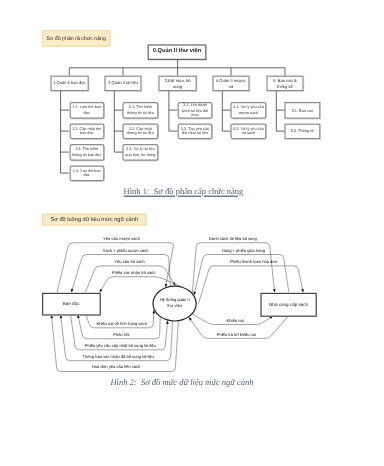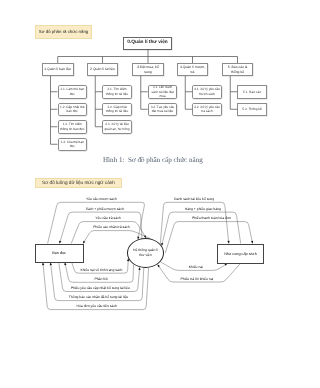--- a/index.html
+++ b/index.html
@@ -75,21 +75,21 @@
       <line x1="140.75" y1="109.25" x2="147.75" y2="109.25" stroke="#555" stroke-width="0.75"></line>
       <line x1="192.5" y1="56.5" x2="192.5" y2="63" stroke="#555" stroke-width="0.75"></line>
       <line x1="185.25" y1="76" x2="185.25" y2="109.25" stroke="#555" stroke-width="0.75"></line>
       <line x1="185.25" y1="91.75" x2="192.25" y2="91.75" stroke="#555" stroke-width="0.75"></line>
       <line x1="185.25" y1="109.25" x2="192.25" y2="109.25" stroke="#555" stroke-width="0.75"></line>
       <line x1="237.5" y1="56.5" x2="237.5" y2="63" stroke="#555" stroke-width="0.75"></line>
       <line x1="230.25" y1="76" x2="230.25" y2="109.25" stroke="#555" stroke-width="0.75"></line>
       <line x1="230.25" y1="91.75" x2="237.25" y2="91.75" stroke="#555" stroke-width="0.75"></line>
       <line x1="230.25" y1="109.25" x2="237.25" y2="109.25" stroke="#555" stroke-width="0.75"></line>
     </svg>
-  <div class="cap" id="cap1" style="left: 103px; top: 155.5px;">Hình 1:  Sơ đồ phân cấp chức năng</div>
+  <div class="cap" id="cap1" style="left: 103px; top: 155.5px; text-decoration: underline;">Hình 1:  Sơ đồ phân cấp chức năng</div>
 
   <div class="badge" id="badge2" style="left: 35px; top: 177.5px; width: 87px; height: 10.5px;">Sơ đồ luồng dữ liệu mức ngữ cảnh</div>
   <svg class="wire" id="dfdwire">
       <path d="M47.6 243.5L56.7523496942429 205.41143359567602Q57.5 202.3 60.7 202.3L141.8 202.3Q145 202.3 144.39633787731236 205.44254547168887L137.8869843658055 239.32895085046832" fill="none" stroke="#4a4a4a" stroke-width="0.42"></path>
       <path d="M137.8869843658055 239.32895085046832L137.24810756160102 236.55869157938022L139.50681211937737 236.992573730062Z" fill="#111"></path>
       <path d="M59.5 243.5L68.0733300669248 215.16288798932223Q69 212.1 72.2 212.1L137.3 212.1Q140.5 212.1 140.67943076731146 215.29496550838064L141.9700335855339 238.27559224828505" fill="none" stroke="#4a4a4a" stroke-width="0.42"></path>
       <path d="M59.5 243.5L59.152193949460916 240.67838150147676L61.35364469178628 241.34442551587458Z" fill="#111"></path>
       <path d="M71.2 243.5L78.80687605646483 224.56925163220686Q80 221.6 83.2 221.6L132.8 221.6Q136 221.6 137.68284794255678 224.32176832265944L146.14564068899628 238.00913759471356" fill="none" stroke="#4a4a4a" stroke-width="0.42"></path>
       <path d="M146.14564068899628 238.00913759471356L143.80019124471315 236.40247431190912L145.75646222662462 235.19292735319644Z" fill="#111"></path>
       <path d="M83 243.5L89.31348851382137 233.31949977146303Q91 230.6 94.2 230.6L128.8 230.6Q132 230.6 134.93698321499159 231.87048400023676L150.28815233439664 238.51111260566398" fill="none" stroke="#4a4a4a" stroke-width="0.42"></path>
@@ -127,13 +127,14 @@
       <div class="lbl" style="left: 94.4047px; top: 277.1px;">Phản hồi</div>
       <div class="lbl" style="left: 70.6484px; top: 286.3px;">Phiếu yêu cầu cập nhật bổ sung tài liệu</div>
       <div class="lbl" style="left: 68.8047px; top: 295.4px;">Thông báo xác nhận đã bổ sung tài liệu</div>
       <div class="lbl" style="left: 76.5px; top: 304.4px;">Hóa đơn yêu cầu tiền sách</div>
       <div class="lbl" style="left: 174.116px; top: 197.1px;">Danh sách tài liệu bổ sung</div>
       <div class="lbl" style="left: 184.795px; top: 206.9px;">Hàng + phiếu giao hàng</div>
       <div class="lbl" style="left: 191.906px; top: 216.4px;">Phiếu thanh toán hóa đơn</div>
       <div class="lbl" style="left: 188.83px; top: 265.2px;">Khiếu nại</div>
       <div class="lbl" style="left: 180.567px; top: 276.8px;">Phiếu trả lời khiếu nại</div>
     </div>
+  <div class="cap it" id="cap2" style="left: 92px; top: 315px;">Hình 2:  Sơ đồ mức dữ liệu mức ngữ cảnh</div>
 </div>
 
 </body></html>

